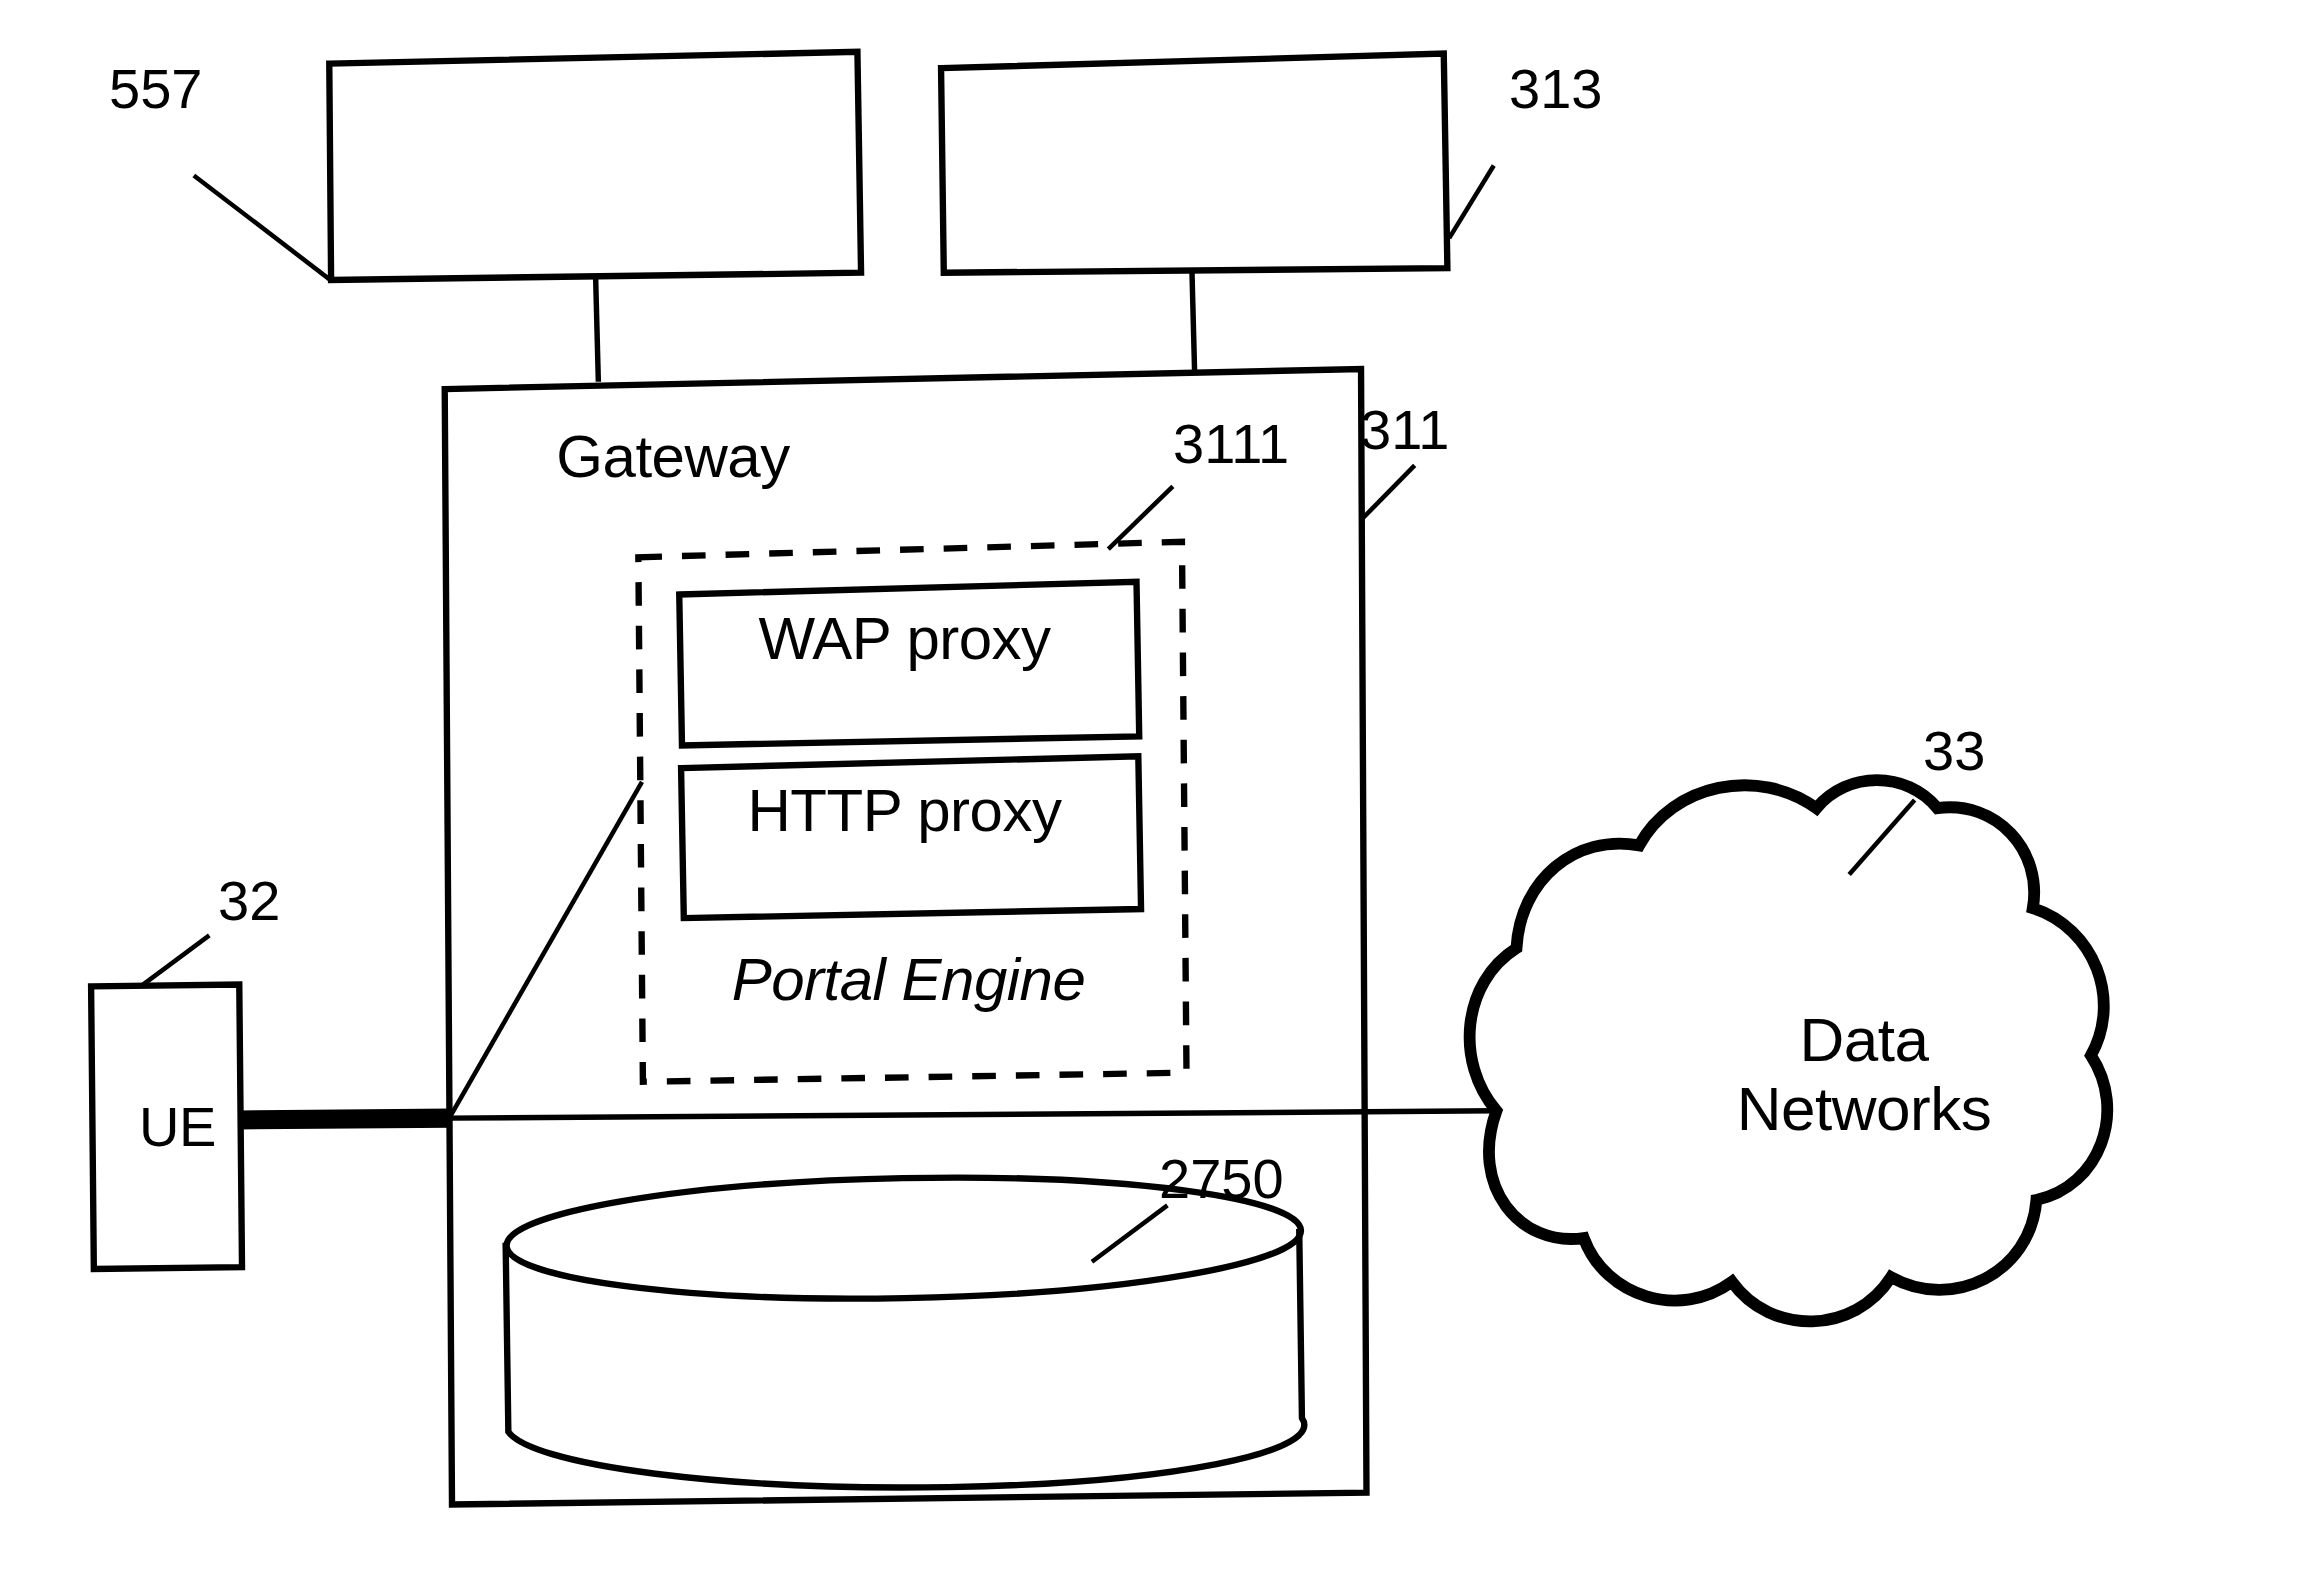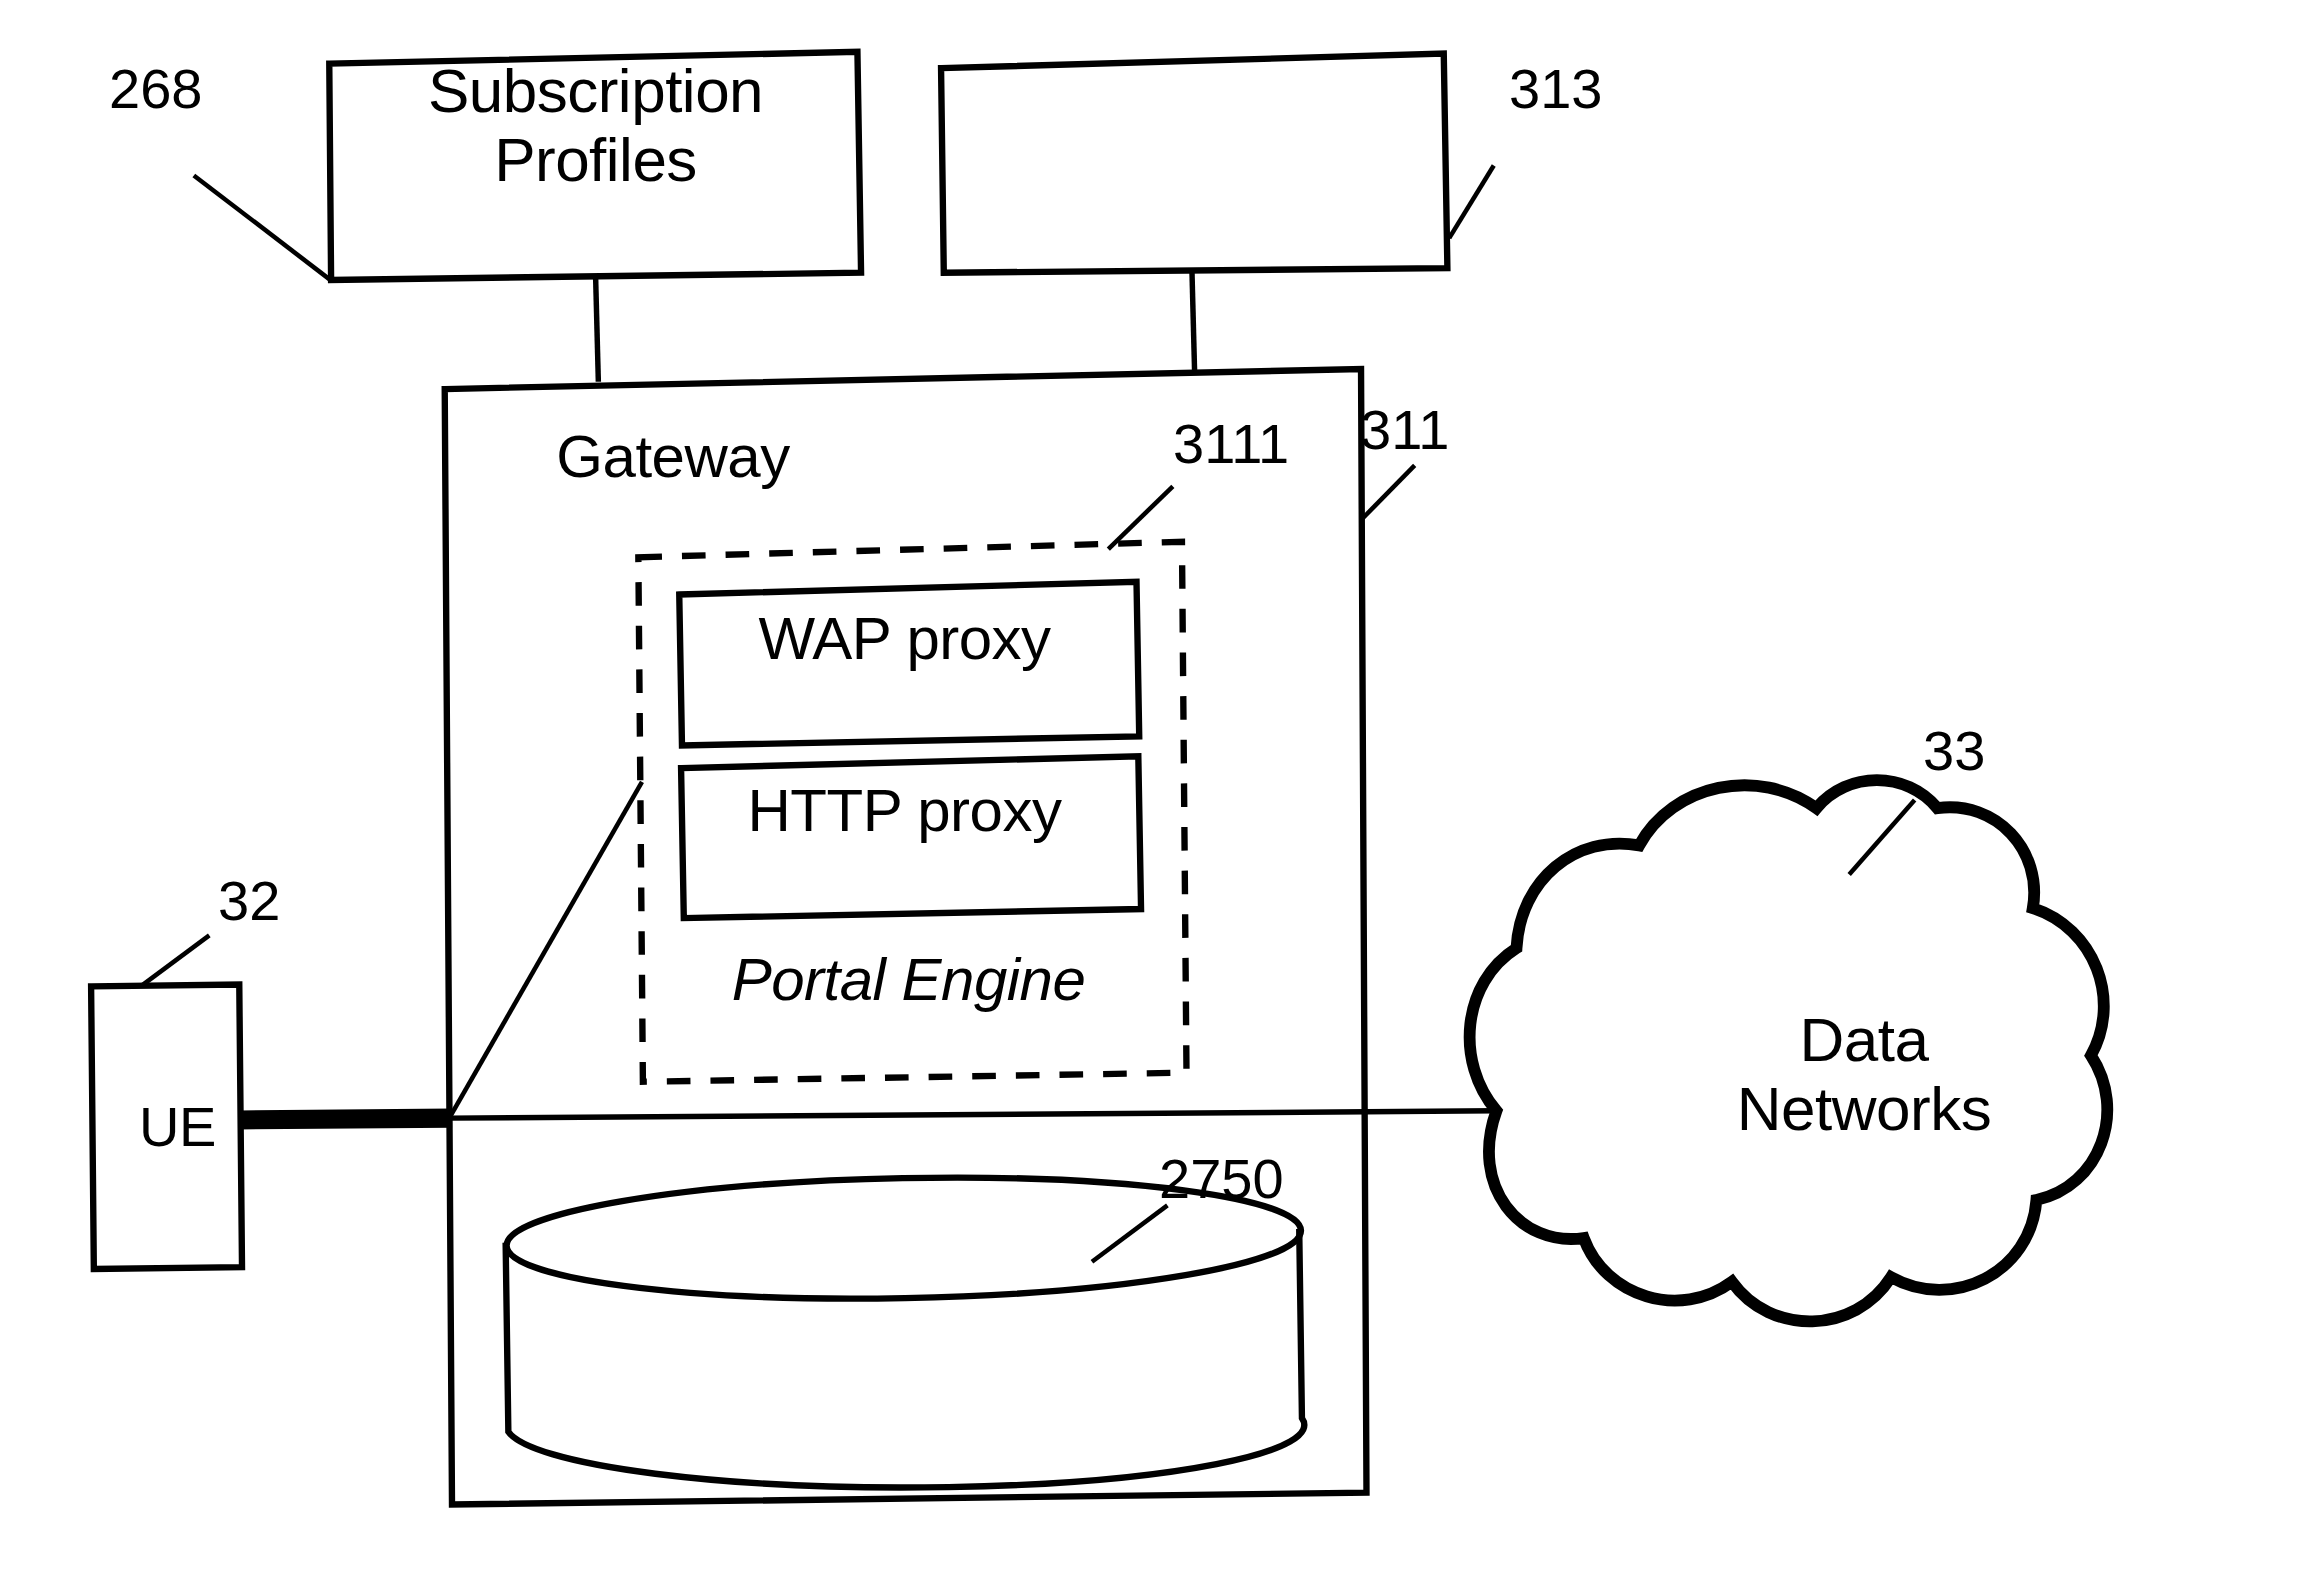--- a/index.html
+++ b/index.html
@@ -124,39 +124,37 @@
              C 2340,1222 2310,1305 2240,1320
              C 2234,1400 2148,1443 2080,1405
              C 2040,1468 1948,1470 1905,1410
              C 1848,1452 1766,1427 1742,1362
              C 1672,1372 1616,1305 1646,1222 Z" fill="#ffffff" stroke="#000" stroke-width="13"></path>
 
     <line x1="2106" y1="880" x2="2034" y2="962" stroke="#000" stroke-width="5"></line>
 
   </svg>
 
-  <div class="node-text t-sub-profiles">Subscription
-Profiles</div>
 
 
   <div class="node-text t-gateway">Gateway</div>
 
   <div class="node-text t-wap">WAP proxy</div>
 
   <div class="node-text t-http">HTTP proxy</div>
 
   <div class="node-text t-portal">Portal Engine</div>
 
   <div class="node-text t-ue">UE</div>
 
 
   <div class="node-text t-cloud">Data
 Networks</div>
 
-  <div class="ref-num r-312">268</div>
+  <div class="ref-num r-312">557</div>
 
   <div class="ref-num r-313">313</div>
 
   <div class="ref-num r-311">311</div>
 
   <div class="ref-num r-3111">3111</div>
 
   <div class="ref-num r-3112">2750</div>
 
   <div class="ref-num r-32">32</div>

